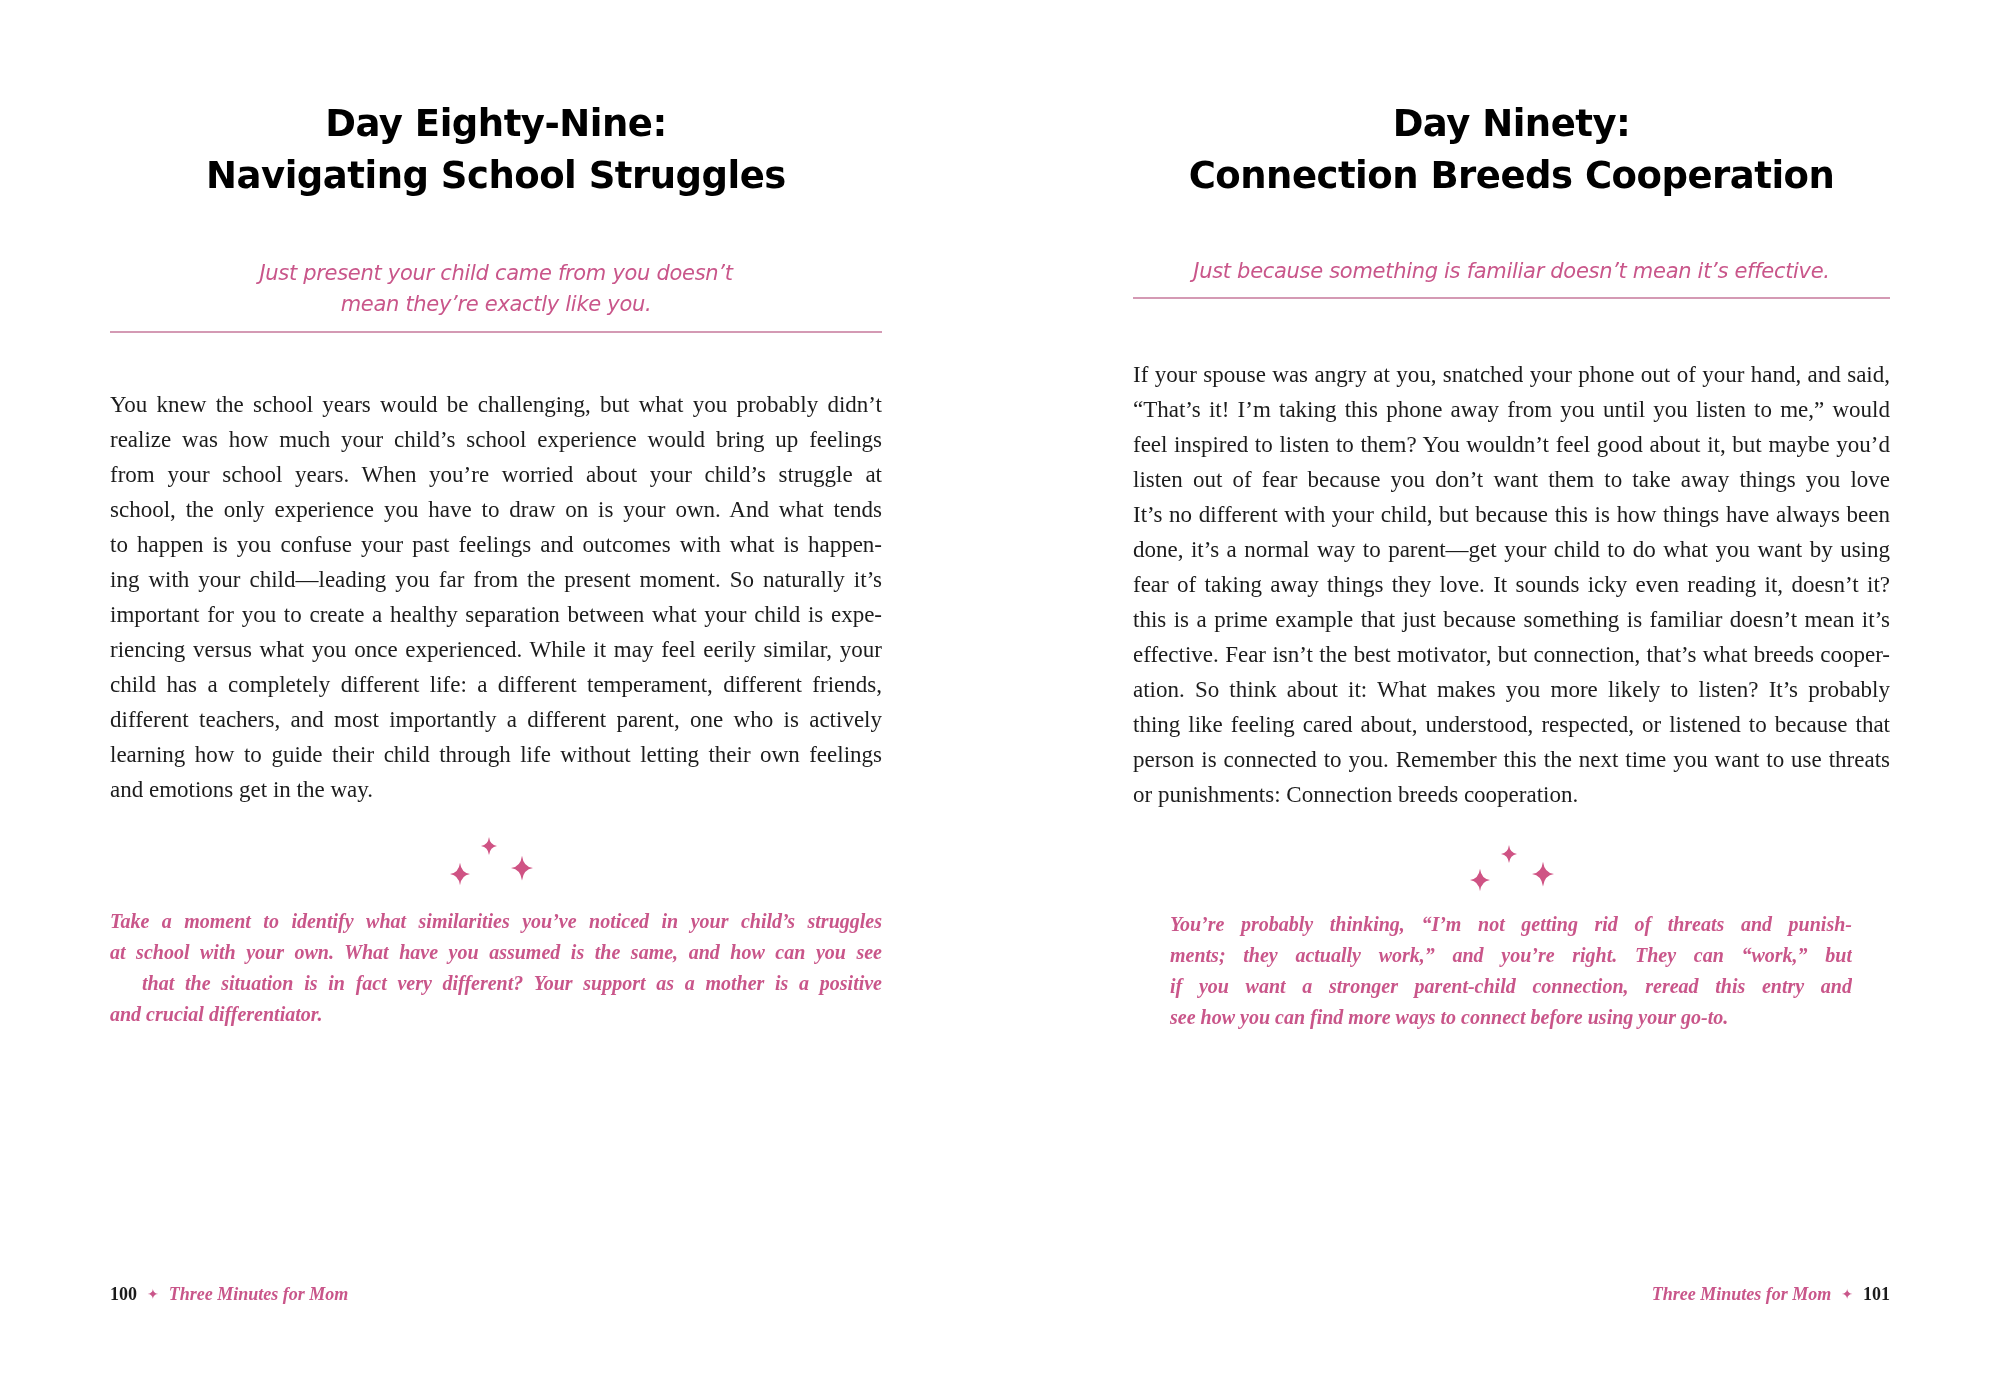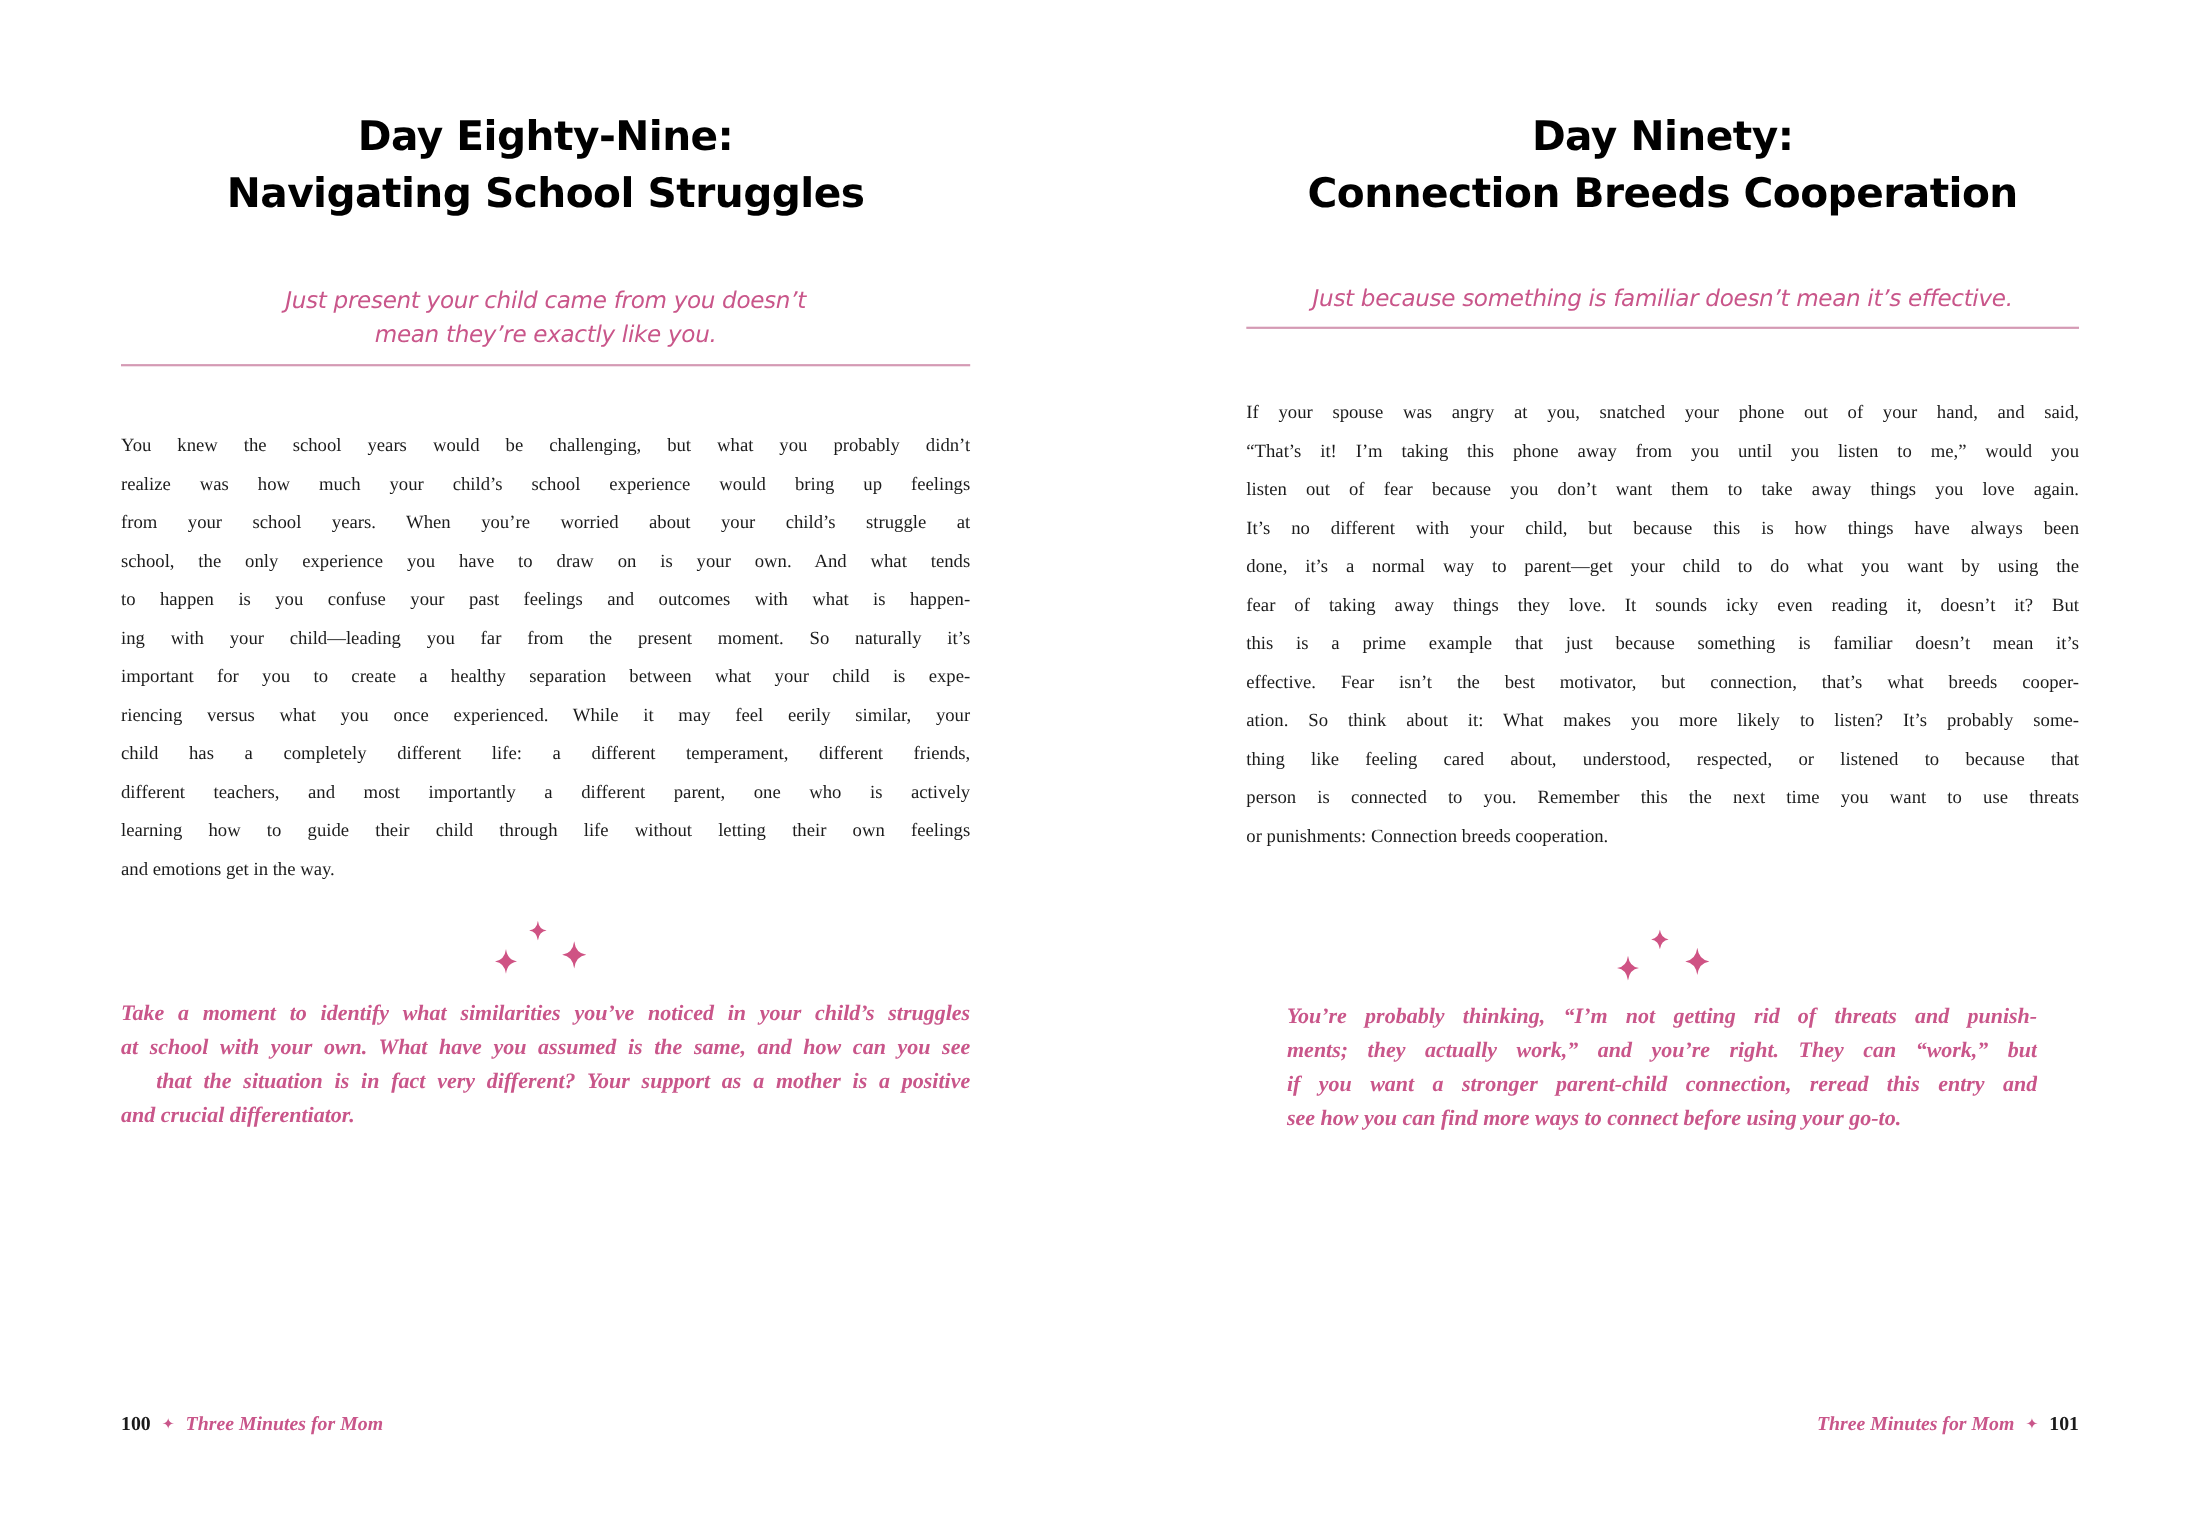--- a/index.html
+++ b/index.html
@@ -16,21 +16,21 @@
   .subtitle {
     position:absolute; text-align:center;
     font-family:"DejaVu Sans", sans-serif; font-style:italic;
     color:#c9568a; font-size:21px; line-height:31px; letter-spacing:-0.3px;
   }
   .subtitle div { white-space:nowrap; }
   .rule { position:absolute; height:2px; background:#d49ab4; }
   .body {
     position:absolute;
     font-family:"Liberation Serif", serif; color:#1c1c1c;
-    font-size:17px; line-height:35px;
+    font-size:23px; line-height:35px;
   }
   .line { white-space:nowrap; text-align:justify; text-align-last:justify; height:35px; }
   .line.last { text-align-last:left; }
   .callout {
     position:absolute;
     font-family:"Liberation Serif", serif; font-style:italic; font-weight:bold;
     color:#c9568a; font-size:20px; line-height:31px;
   }
   .callout .line { height:31px; }
   .sparkles { position:absolute; width:120px; height:70px; }
@@ -102,20 +102,21 @@
     <div>Connection Breeds Cooperation</div>
   </div>
   <div class="subtitle" style="left:133px; width:757px; top:256px;">
     <div>Just because something is familiar doesn’t mean it’s effective.</div>
   </div>
   <div class="rule" style="left:133px; width:757px; top:297px;"></div>
 
   <div class="body" style="left:133px; width:757px; top:357px;">
     <div class="line" style="white-space: normal; overflow: hidden;">If your spouse was angry at you, snatched your phone out of your hand, and said,</div>
     <div class="line" style="white-space: normal; overflow: hidden;">“That’s it! I’m taking this phone away from you until you listen to me,” would you</div>
+    <div class="line" style="white-space: normal; overflow: hidden;">feel inspired to listen to them? You wouldn’t feel good about it, but maybe you’d</div>
     <div class="line" style="white-space: normal; overflow: hidden;">listen out of fear because you don’t want them to take away things you love again.</div>
     <div class="line" style="white-space: normal; overflow: hidden;">It’s no different with your child, but because this is how things have always been</div>
     <div class="line" style="white-space: normal; overflow: hidden;">done, it’s a normal way to parent—get your child to do what you want by using the</div>
     <div class="line" style="white-space: normal; overflow: hidden;">fear of taking away things they love. It sounds icky even reading it, doesn’t it? But</div>
     <div class="line" style="white-space: normal; overflow: hidden;">this is a prime example that just because something is familiar doesn’t mean it’s</div>
     <div class="line" style="white-space: normal; overflow: hidden;">effective. Fear isn’t the best motivator, but connection, that’s what breeds cooper-</div>
     <div class="line" style="white-space: normal; overflow: hidden;">ation. So think about it: What makes you more likely to listen? It’s probably some-</div>
     <div class="line" style="white-space: normal; overflow: hidden;">thing like feeling cared about, understood, respected, or listened to because that</div>
     <div class="line" style="white-space: normal; overflow: hidden;">person is connected to you. Remember this the next time you want to use threats</div>
     <div class="line last" style="white-space: nowrap;">or punishments: Connection breeds cooperation.</div>

